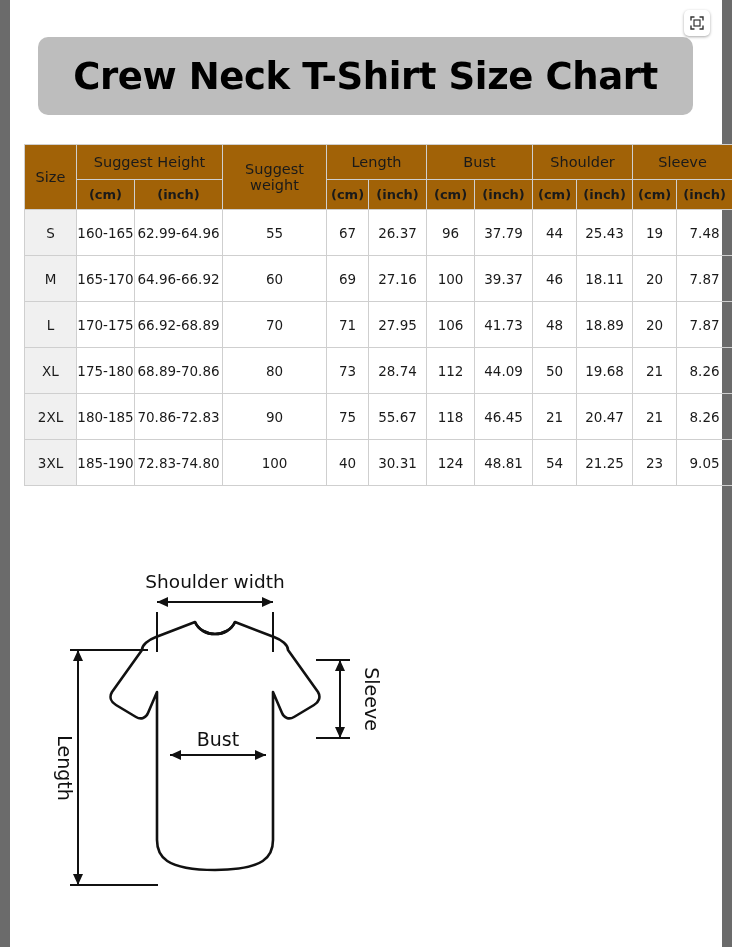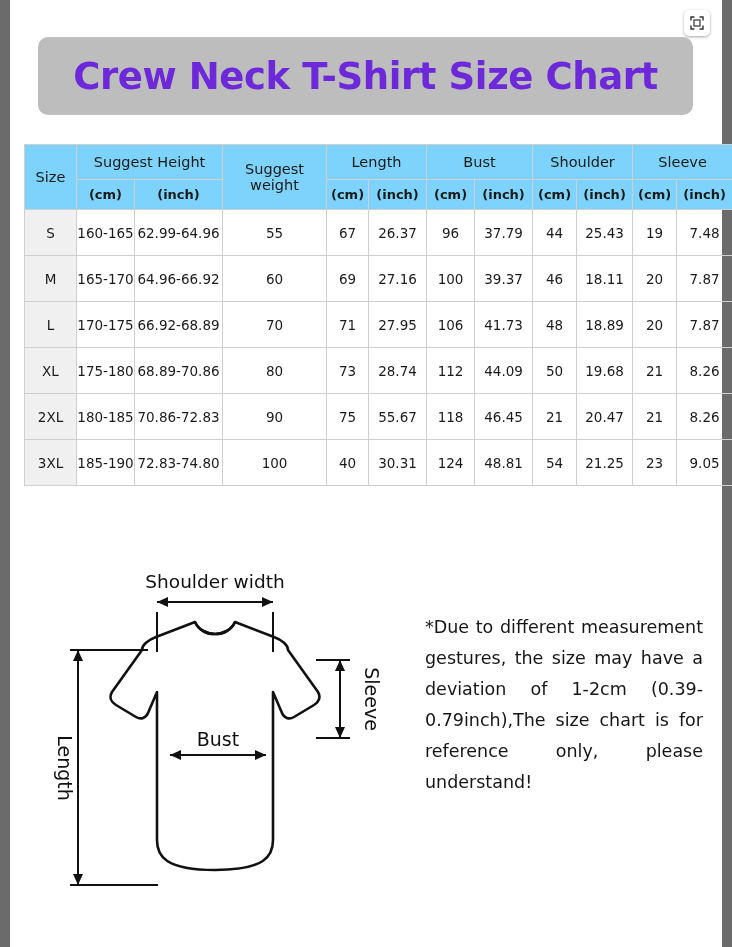--- a/index.html
+++ b/index.html
@@ -49,21 +49,21 @@
     background: #bdbdbd;
     border-radius: 10px;
     display: flex;
     align-items: center;
     justify-content: center;
   }
   .title-banner .title-text {
     font-family: "DejaVu Sans", sans-serif;
     font-weight: bold;
     font-size: 37px;
-    color: #6d28d9;
+    color: #000000;
     letter-spacing: -0.4px;
     white-space: nowrap;
   }
 
   
   .table-wrap {
     position: absolute;
     left: 14px;
     top: 144px;
     width: 688px;
@@ -77,21 +77,21 @@
     border: 1px solid #cfcfcf;
     text-align: center;
     font-size: 13.5px;
     color: #1a1a1a;
     font-weight: normal;
     padding: 0;
     height: 45px;
     vertical-align: middle;
   }
   table.size-table thead td {
-    background: #7dd3fc;
+    background: #a16207;
   }
   table.size-table thead td.h-main {
     font-size: 14.5px;
     height: 34px;
   }
   table.size-table thead td.h-unit {
     font-size: 13px;
     height: 29px;
     font-weight: bold;
   }
@@ -331,17 +331,14 @@
 
       <line x1="40" y1="110" x2="118" y2="110" stroke="#111" stroke-width="2"></line>
       <line x1="40" y1="345" x2="128" y2="345" stroke="#111" stroke-width="2"></line>
       <line x1="48" y1="110" x2="48" y2="345" stroke="#111" stroke-width="2"></line>
       <polygon points="48,110 43,121 53,121" fill="#111"></polygon>
       <polygon points="48,345 43,334 53,334" fill="#111"></polygon>
       <text x="28" y="228" font-size="19" fill="#111" text-anchor="middle" transform="rotate(90 28 228)">Length</text>
     </svg>
   </div>
 
-  <div class="note">
-    <p>*Due to different measurement gestures, the size may have a deviation of 1-2cm (0.39-0.79inch),The size chart is for reference only, please understand!</p>
-  </div>
 
 </div>
 
 </body></html>

